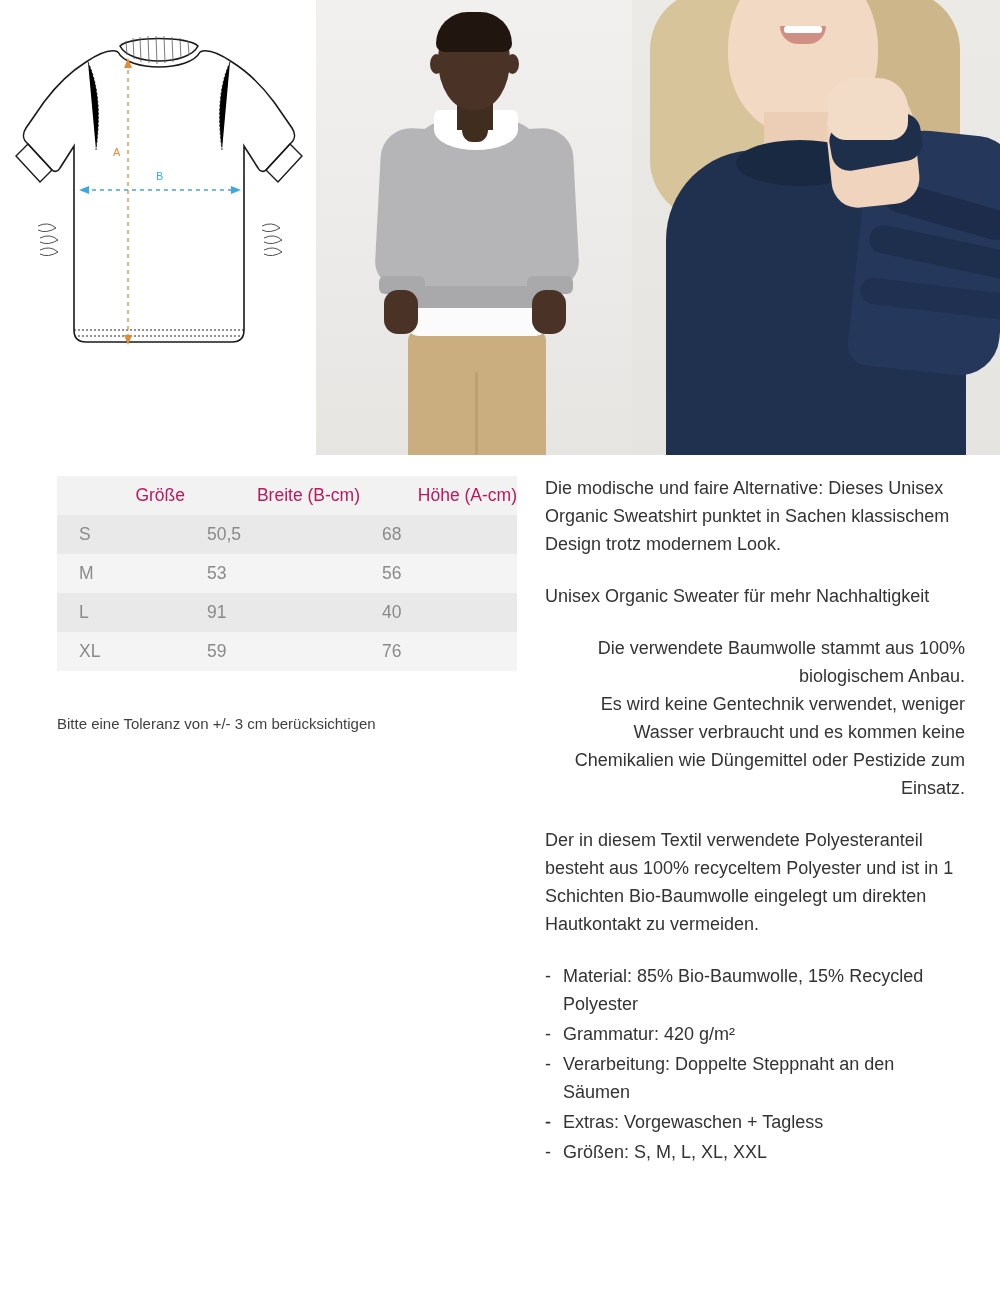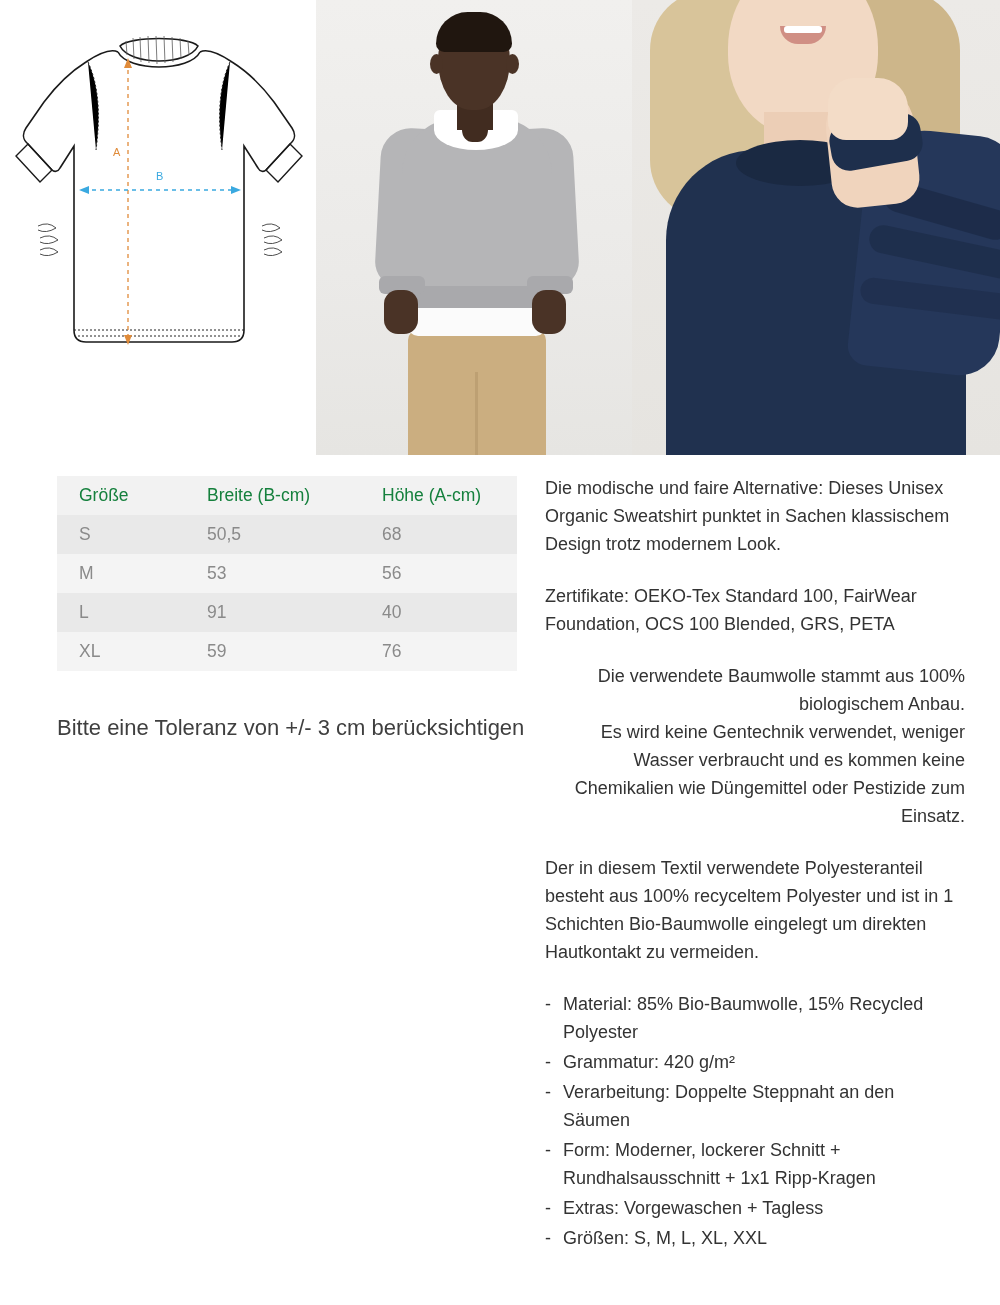--- a/index.html
+++ b/index.html
@@ -69,30 +69,30 @@
   
   .size-table {
     position: absolute; left: 57px; top: 476px; width: 460px;
     border-collapse: collapse;
     font-size: 17.5px;
   }
   .size-table th, .size-table td {
     text-align: left; padding: 9px 0 9px 22px;
     font-weight: normal; color: #8a8a8a;
   }
-  .size-table thead th { color: #15803d; }
+  .size-table thead th { color: #be185d; text-align: right; }
   .size-table th.col-a, .size-table td.col-a { width: 128px; }
   .size-table th.col-b, .size-table td.col-b { width: 175px; }
   .size-table thead tr { background: #f2f2f2; }
   .size-table tbody tr:nth-child(odd) { background: #e9e9e9; }
   .size-table tbody tr:nth-child(even) { background: #f4f4f4; }
 
   .tolerance {
     position: absolute; left: 57px; top: 715px;
-    font-size: 22px; color: #3f3f3f;
+    font-size: 15px; color: #3f3f3f;
   }
 
   
   .copy {
     position: absolute; left: 545px; top: 474px; width: 420px;
     font-size: 18px; line-height: 28px; color: #333333;
   }
   .copy p { margin: 0 0 24px 0; }
   .specs { margin: 0; padding: 0; list-style: none; }
   .specs li { position: relative; padding-left: 18px; margin-bottom: 2px; }
@@ -244,41 +244,40 @@
         <td class="col-b">59</td>
         <td>76</td>
       </tr>
     </tbody>
   </table>
 
   <div class="tolerance">Bitte eine Toleranz von +/- 3 cm berücksichtigen</div>
 
   <div class="copy">
     <p>Die modische und faire Alternative: Dieses Unisex Organic Sweatshirt punktet in Sachen klassischem Design trotz modernem Look.</p>
-    <p>Zertifikate: OEKO-Tex Standard 100, FairWear Foundation, OCS 100 Blended, GRS, PETA</p>
+    <p>Unisex Organic Sweater für mehr Nachhaltigkeit</p>
     <p style="white-space: pre-line; text-align: right;">Die verwendete Baumwolle stammt aus 100% biologischem Anbau.
 Es wird keine Gentechnik verwendet, weniger Wasser verbraucht und es kommen keine Chemikalien wie Düngemittel oder Pestizide zum Einsatz.</p>
     <p>Der in diesem Textil verwendete Polyesteranteil besteht aus 100% recyceltem Polyester und ist in 1 Schichten Bio-Baumwolle eingelegt um direkten Hautkontakt zu vermeiden.</p>
 
     <ul class="specs">
       <li>
         <span class="dash">-</span>
         <span>Material: 85% Bio-Baumwolle, 15% Recycled Polyester</span>
       </li>
       <li>
         <span class="dash">-</span>
         <span>Grammatur: 420 g/m²</span>
       </li>
       <li>
         <span class="dash">-</span>
         <span>Verarbeitung: Doppelte Steppnaht an den Säumen</span>
       </li>
       <li>
         <span class="dash">-</span>
-        <span>Form: Moderner, lockerer Schnitt + Rundhalsausschnitt + 1x1 Ripp-Kragen</span>
       </li>
       <li>
         <span class="dash">-</span>
         <span>Extras: Vorgewaschen + Tagless</span>
       </li>
       <li>
         <span class="dash">-</span>
         <span>Größen:   S, M, L, XL, XXL</span>
       </li>
     </ul>

